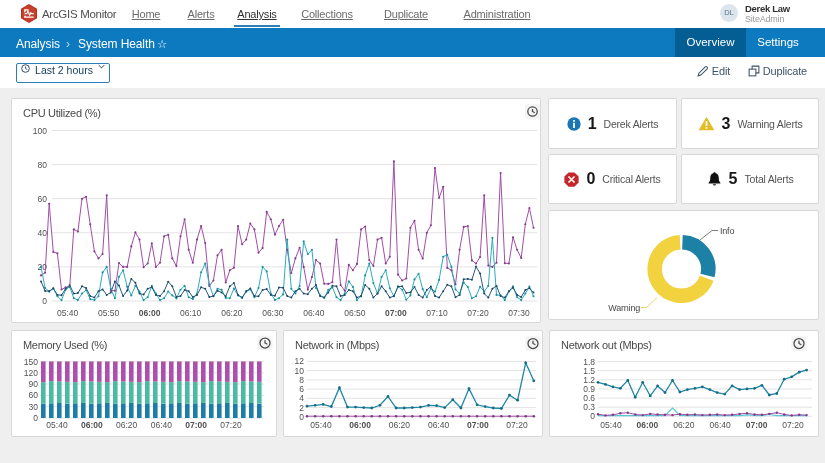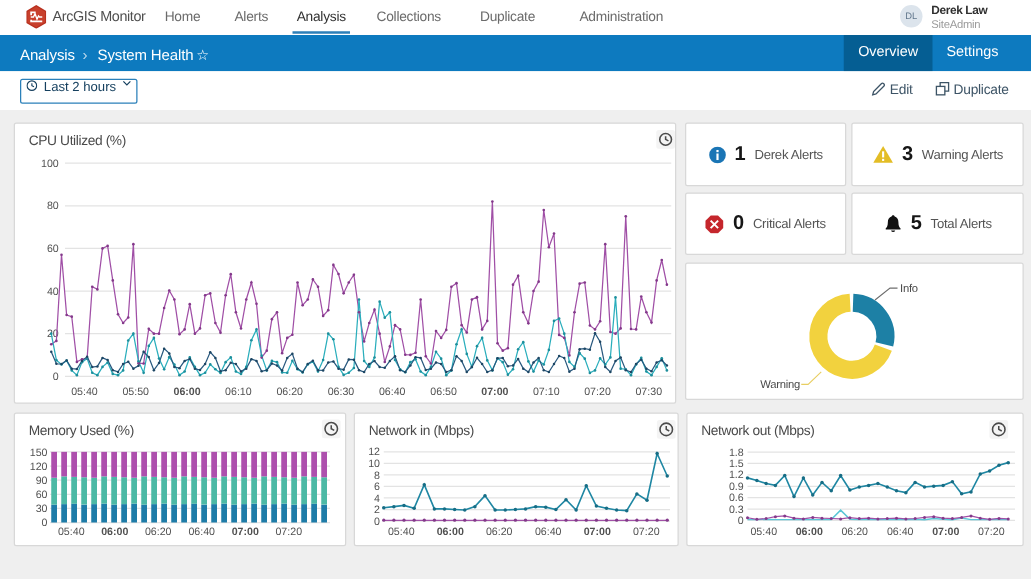--- a/index.html
+++ b/index.html
@@ -1,18 +1,18 @@
 <!DOCTYPE html>
 <html><head><meta charset="utf-8">
 <style>
 * { margin:0; padding:0; box-sizing:border-box; }
 html,body { width:825px; height:463px; font-family:"Liberation Sans",sans-serif; background:#efefef; overflow:hidden; }
 #topnav { position:absolute; left:0; top:0; width:825px; height:28px; background:#fff; }
 .brand { position:absolute; left:42px; top:8px; font-size:11.5px; letter-spacing:-0.3px; color:#4f4f4f; }
-.nav { position:absolute; top:8px; font-size:11px; letter-spacing:-0.2px; color:#6b6b6b; transform:translateX(-50%); }
+.nav { position:absolute; top:8px; font-size:11px; letter-spacing:-0.2px; color:#6b6b6b; transform:translateX(-50%);text-decoration:underline; }
 .nav.on { color:#323232; }
 .navline { position:absolute; top:25px; height:2px; background:#2d7fb8; }
 .avatar { position:absolute; left:720px; top:3.5px; width:18px; height:18px; border-radius:50%; background:#dce4ec;
   color:#61778c; font-size:7.5px; text-align:center; line-height:18px; }
 .uname { position:absolute; left:745px; top:3px; font-size:9.5px; letter-spacing:-0.3px; font-weight:bold; color:#303030; }
 .urole { position:absolute; left:745px; top:14px; font-size:9px; letter-spacing:-0.2px; color:#9a9a9a; }
 #bluebar { position:absolute; left:0; top:28px; width:825px; height:29px; background:#0d7abf; }
 .crumb { position:absolute; top:8.5px; font-size:12px; letter-spacing:-0.1px; color:#fff; }
 .tab { position:absolute; top:0; height:29px; line-height:29px; font-size:11.5px; color:#fff; text-align:center; }
 #toolbar { position:absolute; left:0; top:57px; width:825px; height:31px; background:#fff; }

